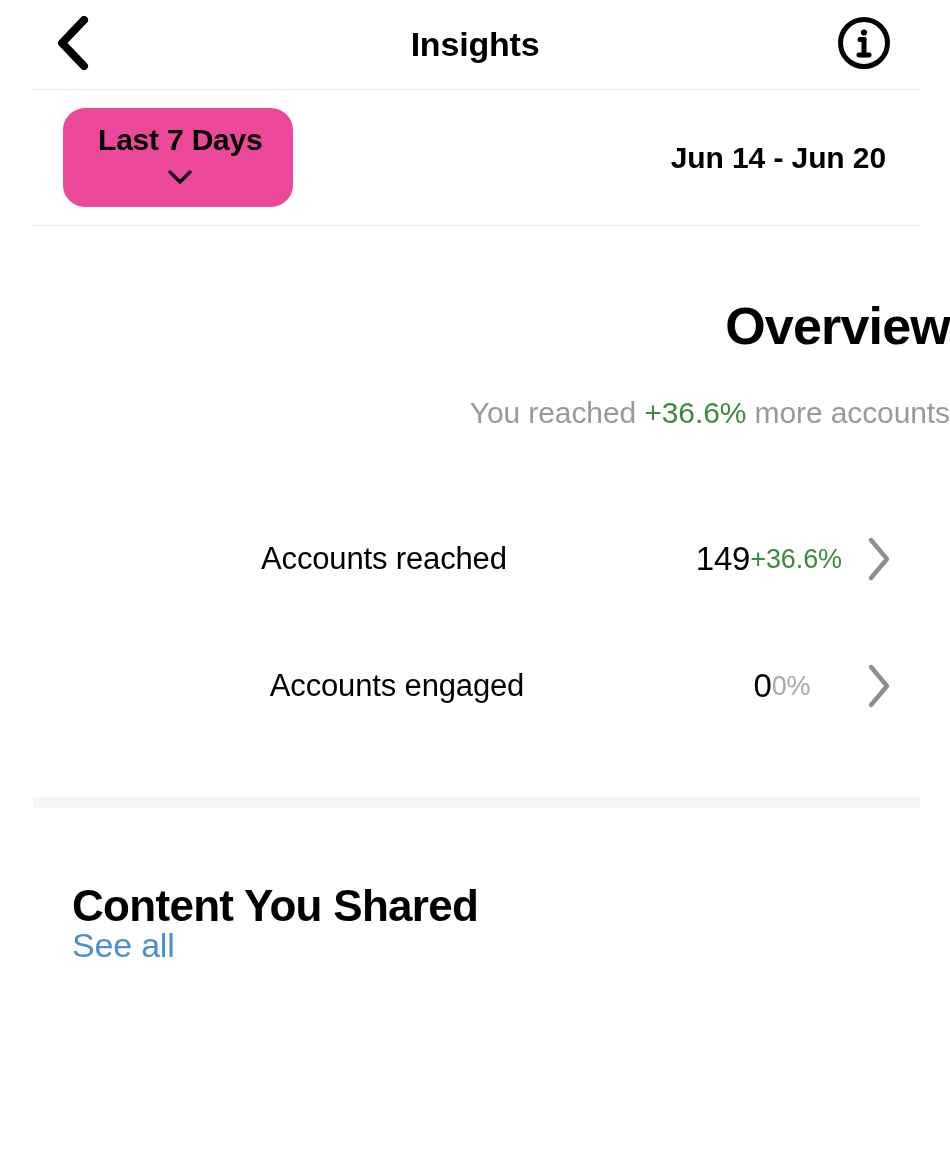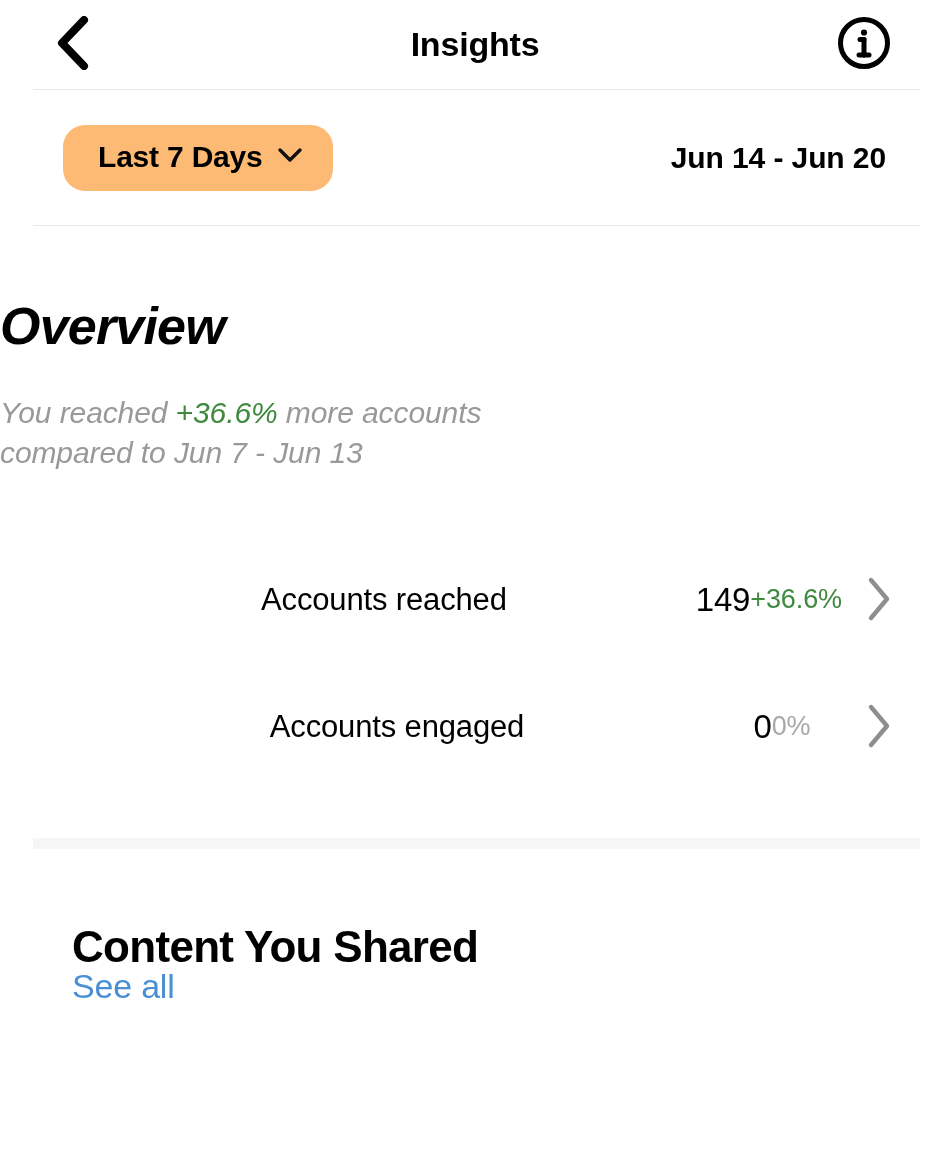--- a/index.html
+++ b/index.html
@@ -74,47 +74,47 @@
     height: 135px;
     display: flex;
     align-items: center;
     padding: 0 62px 0 63px;
     justify-content: space-between;
   }
   .range-pill {
     display: inline-flex;
     align-items: center;
     gap: 14px;
-    background: #fdba74;
+    background: #ec4899;
     border: none;
     border-radius: 22px;
     padding: 17px 30px 19px 35px;
     cursor: pointer;
+    flex-direction: column;
   }
   .range-pill-label {
     font-size: 30px;
     font-weight: bold;
     color: #000000;
     letter-spacing: -0.2px;
     line-height: 1;
   }
   .date-range {
     font-size: 30px;
     font-weight: bold;
     color: #000000;
     letter-spacing: -0.1px;
     line-height: 1;
     padding-right: 2px;
   }
 
   
   .overview {
     padding-top: 72px;
-    text-align: left;
-    font-style: italic;
+    text-align: right;
   }
   .overview-title {
     font-size: 52px;
     font-weight: bold;
     color: #000000;
     letter-spacing: -0.8px;
     line-height: 1.1;
   }
   .overview-sub {
     margin-top: 38px;
@@ -244,21 +244,20 @@
     </button>
     <div class="date-range">Jun 14 - Jun 20</div>
   </div>
 
   <div class="hr"></div>
 
   <div class="overview">
     <div class="overview-title">Overview</div>
     <div class="overview-sub">
       <span>You reached </span><span class="pos">+36.6%</span><span> more accounts</span><br>
-      <span>compared to Jun 7 - Jun 13</span>
     </div>
   </div>
 
   <div class="metrics">
 
     <div class="metric-row">
       <div class="metric-label">Accounts reached</div>
       <div class="metric-values">
         <div class="metric-value">149</div>
         <div class="metric-delta up">+36.6%</div>

